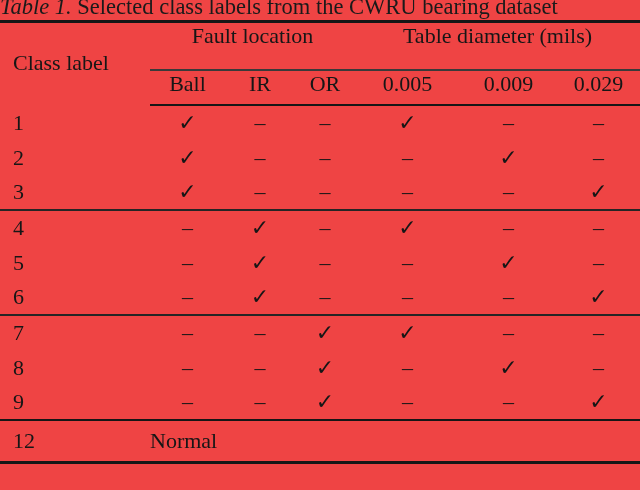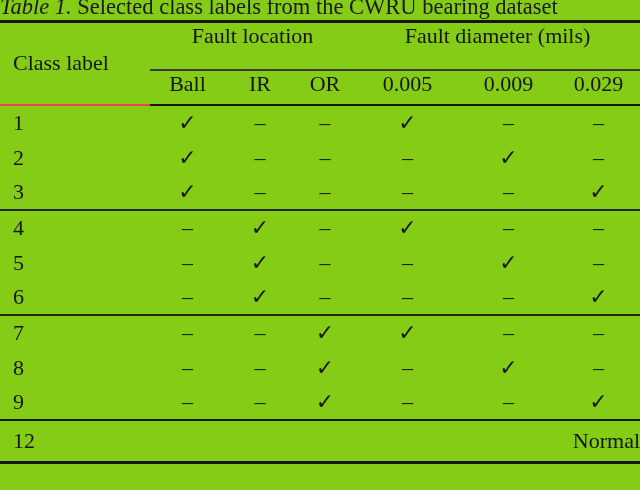--- a/index.html
+++ b/index.html
@@ -1,18 +1,18 @@
 <!DOCTYPE html>
 <html><head>
 <meta charset="utf-8">
 <style>
   html, body { margin: 0; padding: 0; background: #ffffff; }
   .page {
     width: 640px; height: 490px;
-    background: #84cc16;
+    background: #ef4444;
     color: #151515;
     font-family: "Liberation Serif", "DejaVu Serif", serif;
     overflow: hidden;
     position: relative;
   }
   .caption {
     font-size: 22.5px;
     line-height: 21px;
     margin: -4px 0 3px 0;
     white-space: nowrap;
@@ -65,21 +65,21 @@
     vertical-align: bottom;
     padding-bottom: 7px;
     border-bottom: 2px solid #161616; 
   }
   td.row-label-cell {
     text-align: left;
     padding-left: 13px;
   }
   tr.group-end td { border-bottom: 2px solid #252525; }
   tr.pre-footer td { border-bottom: 2px solid #161616; }
-  td.normal-cell { text-align: right; margin-top: 24px; }
+  td.normal-cell { text-align: left; margin-top: 24px; }
   .mark { display: inline-block; }
 </style>
 </head>
 <body>
 
 <div class="page">
 
   <div class="caption">
     <span class="cap-label">Table 1.</span><span> Selected class labels from the CWRU bearing dataset</span>
   </div>
@@ -91,21 +91,21 @@
         <col class="c-ir">
         <col class="c-or">
         <col class="c-d1">
         <col class="c-d2">
         <col class="c-d3">
     </colgroup>
     <thead>
       <tr class="group-header-row">
         <th class="class-label-cell" rowspan="2">Class label</th>
         <th class="group-cell" colspan="3">Fault location</th>
-        <th class="group-cell" colspan="3">Fault diameter (mils)</th>
+        <th class="group-cell" colspan="3">Table diameter (mils)</th>
       </tr>
       <tr class="sub-header-row">
         <th class="sub-cell">Ball</th>
         <th class="sub-cell">IR</th>
         <th class="sub-cell">OR</th>
         <th class="sub-cell">0.005</th>
         <th class="sub-cell">0.009</th>
         <th class="sub-cell">0.029</th>
       </tr>
     </thead>

